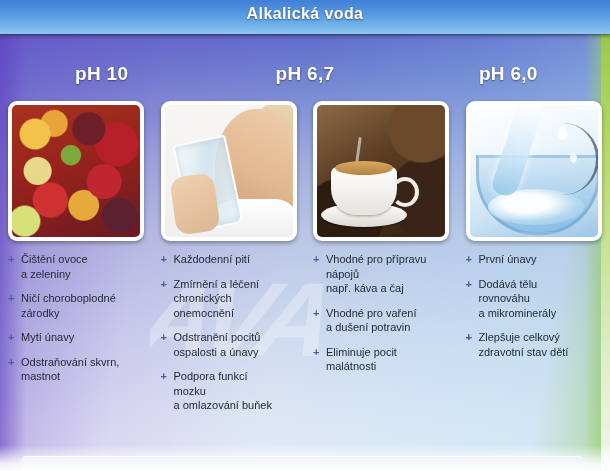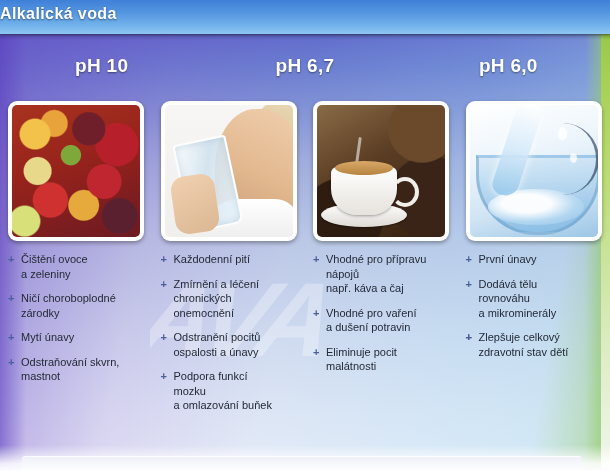--- a/index.html
+++ b/index.html
@@ -41,34 +41,34 @@
     transform:skewX(-14deg);
     font-family:"Liberation Sans", sans-serif;
   }
   
   .header{
     position:absolute;left:0;top:0;width:610px;height:34px;
     background:linear-gradient(180deg,#3f80d8 0%, #5596e0 38%, #6fb0ea 72%, #8ec6f2 100%);
     box-shadow:0 1px 2px rgba(0,0,0,.35);
   }
   .header-title{
-    position:absolute;left:0;right:0;top:5px;text-align:left;
+    position:absolute;left:0;right:0;top:5px;text-align:center;
     color:#ffffff;font-size:16px;font-weight:bold;letter-spacing:.4px;
     text-shadow:0 1px 2px rgba(0,0,0,.45);
   }
   .header-under{
     position:absolute;left:0;top:34px;width:610px;height:6px;
     background:linear-gradient(180deg, rgba(0,0,0,.22), rgba(0,0,0,0));
   }
   
   .ph-row{
     position:absolute;left:0;top:55px;width:610px;height:38px;
     display:flex;
   }
-  .ph-cell{flex:1 1 0;display:flex;justify-content:center;}
+  .ph-cell{flex:1 1 0;display:flex;align-items:center;justify-content:center;}
   .ph-label{
     color:#ffffff;font-size:19px;font-weight:bold;letter-spacing:.3px;
     text-shadow:0 1px 2px rgba(0,0,0,.45);
   }
   
   .thumbs{
     position:absolute;left:0;top:101px;width:610px;height:142px;display:flex;
   }
   .thumb-cell{flex:1 1 0;display:flex;justify-content:center;}
   .thumb{

